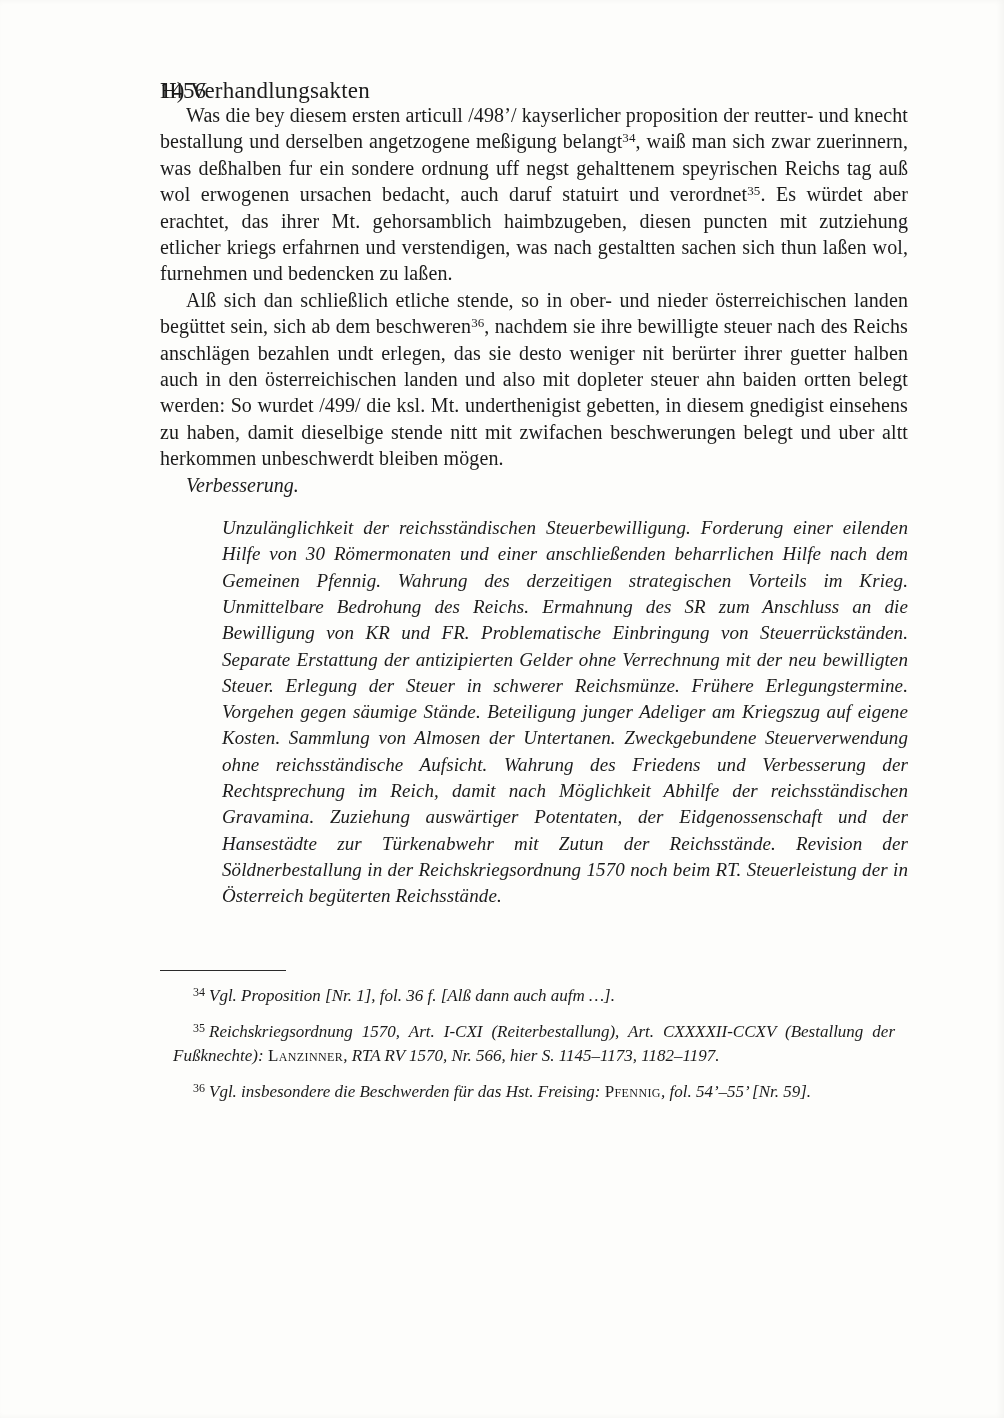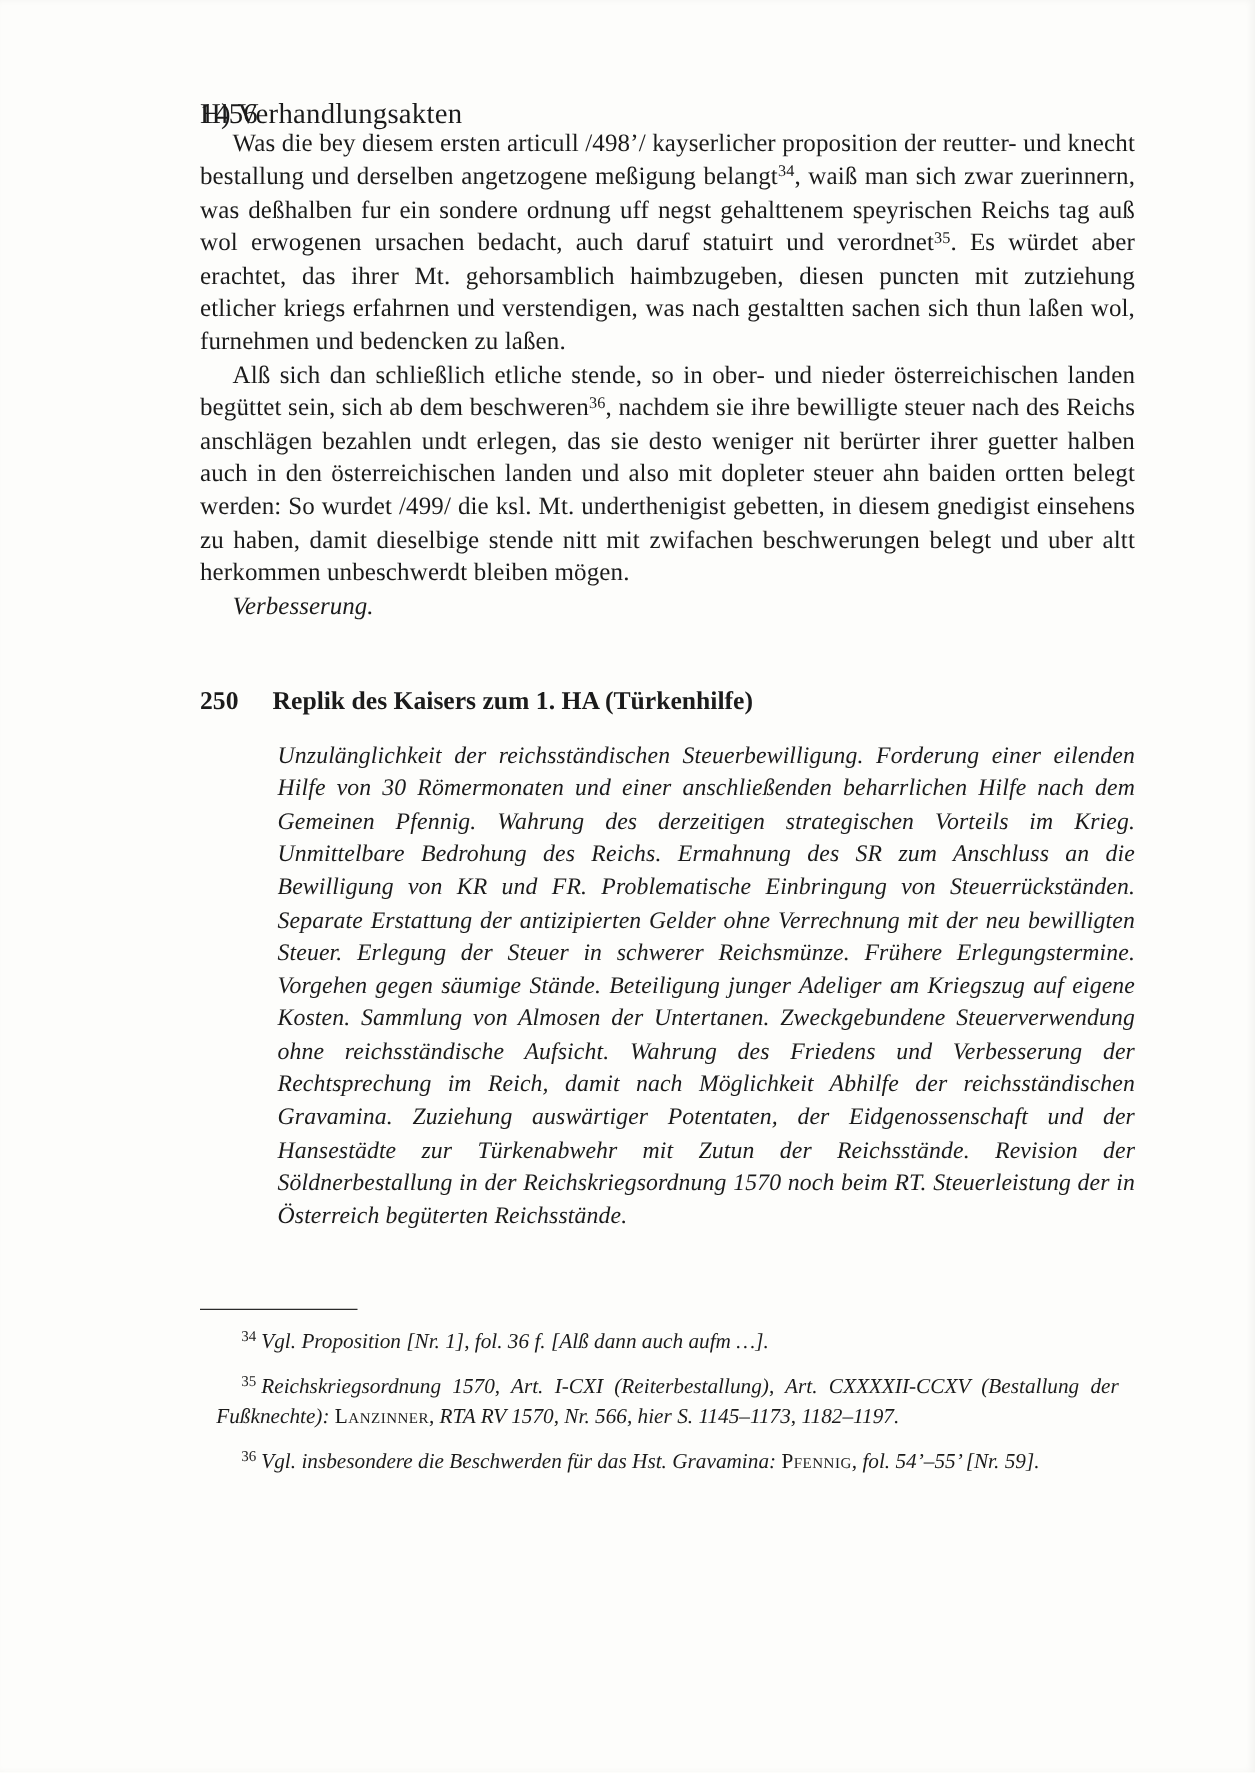--- a/index.html
+++ b/index.html
@@ -106,30 +106,26 @@
     <span class="page-number">1456</span>
     <span class="running-head">H) Verhandlungsakten</span>
   </header>
 
   <p class="body-par indent"><span>Was die bey diesem ersten articull /498’/ kayserlicher proposition der reutter- und knecht bestallung und derselben angetzogene meßigung belangt</span><sup class="fnref">34</sup><span>, waiß man sich zwar zuerinnern, was deßhalben fur ein sondere ordnung uff negst gehalttenem speyrischen Reichs tag auß wol erwogenen ursachen bedacht, auch daruf statuirt und verordnet</span><sup class="fnref">35</sup><span>. Es würdet aber erachtet, das ihrer Mt. gehorsamblich haimbzugeben, diesen puncten mit zutziehung etlicher kriegs erfahrnen und verstendigen, was nach gestaltten sachen sich thun laßen wol, furnehmen und bedencken zu laßen.</span></p>
 
   <p class="body-par indent"><span>Alß sich dan schließlich etliche stende, so in ober- und nieder österreichischen landen begüttet sein, sich ab dem beschweren</span><sup class="fnref">36</sup><span>, nachdem sie ihre bewilligte steuer nach des Reichs anschlägen bezahlen undt erlegen, das sie desto weniger nit berürter ihrer guetter halben auch in den österreichischen landen und also mit dopleter steuer ahn baiden ortten belegt werden: So wurdet /499/ die ksl. Mt. underthenigist gebetten, in diesem gnedigist einsehens zu haben, damit dieselbige stende nitt mit zwifachen beschwerungen belegt und uber altt herkommen unbeschwerdt bleiben mögen.</span></p>
 
   <p class="schlussformel">Verbesserung.</p>
 
-  <div class="section-heading">
-    <span class="sec-num">250</span>
-    <span class="sec-title">Replik des Kaisers zum 1. HA (Türkenhilfe)</span>
-  </div>
 
   <p class="summary">Unzulänglichkeit der reichsständischen Steuerbewilligung. Forderung einer eilenden Hilfe von 30 Römermonaten und einer anschließenden beharrlichen Hilfe nach dem Gemeinen Pfennig. Wahrung des derzeitigen strategischen Vorteils im Krieg. Unmittelbare Bedrohung des Reichs. Ermahnung des SR zum Anschluss an die Bewilligung von KR und FR. Problematische Einbringung von Steuerrückständen. Separate Erstattung der antizipierten Gelder ohne Verrechnung mit der neu bewilligten Steuer. Erlegung der Steuer in schwerer Reichsmünze. Frühere Erlegungstermine. Vorgehen gegen säumige Stände. Beteiligung junger Adeliger am Kriegszug auf eigene Kosten. Sammlung von Almosen der Untertanen. Zweckgebundene Steuerverwendung ohne reichsständische Aufsicht. Wahrung des Friedens und Verbesserung der Rechtsprechung im Reich, damit nach Möglichkeit Abhilfe der reichsständischen Gravamina. Zuziehung auswärtiger Potentaten, der Eidgenossenschaft und der Hansestädte zur Türkenabwehr mit Zutun der Reichsstände. Revision der Söldnerbestallung in der Reichskriegsordnung 1570 noch beim RT. Steuerleistung der in Österreich begüterten Reichsstände.</p>
 
   <div class="footnotes">
     <div class="fn-rule"></div>
 
     <p class="footnote"><sup class="fn-num">34</sup><span class="italic">Vgl. Proposition [Nr. 1], fol. 36 f. [Alß dann auch aufm …].</span></p>
 
     <p class="footnote"><sup class="fn-num">35</sup><span class="italic">Reichskriegsordnung 1570, Art. I-CXI (Reiterbestallung), Art. CXXXXII-CCXV (Bestallung der Fußknechte): </span><span class="smallcaps">Lanzinner</span><span class="italic">, RTA RV 1570, Nr. 566, hier S. 1145–1173, 1182–1197.</span></p>
 
-    <p class="footnote"><sup class="fn-num">36</sup><span class="italic">Vgl. insbesondere die Beschwerden für das Hst. Gravamina: </span><span class="smallcaps">Pfennig</span><span class="italic">, fol. 54’–55’ [Nr. 59].</span></p>
+    <p class="footnote"><sup class="fn-num">36</sup><span class="italic">Vgl. insbesondere die Beschwerden für das Hst. Freising: </span><span class="smallcaps">Pfennig</span><span class="italic">, fol. 54’–55’ [Nr. 59].</span></p>
   </div>
 
 </div>
 
 </body></html>

